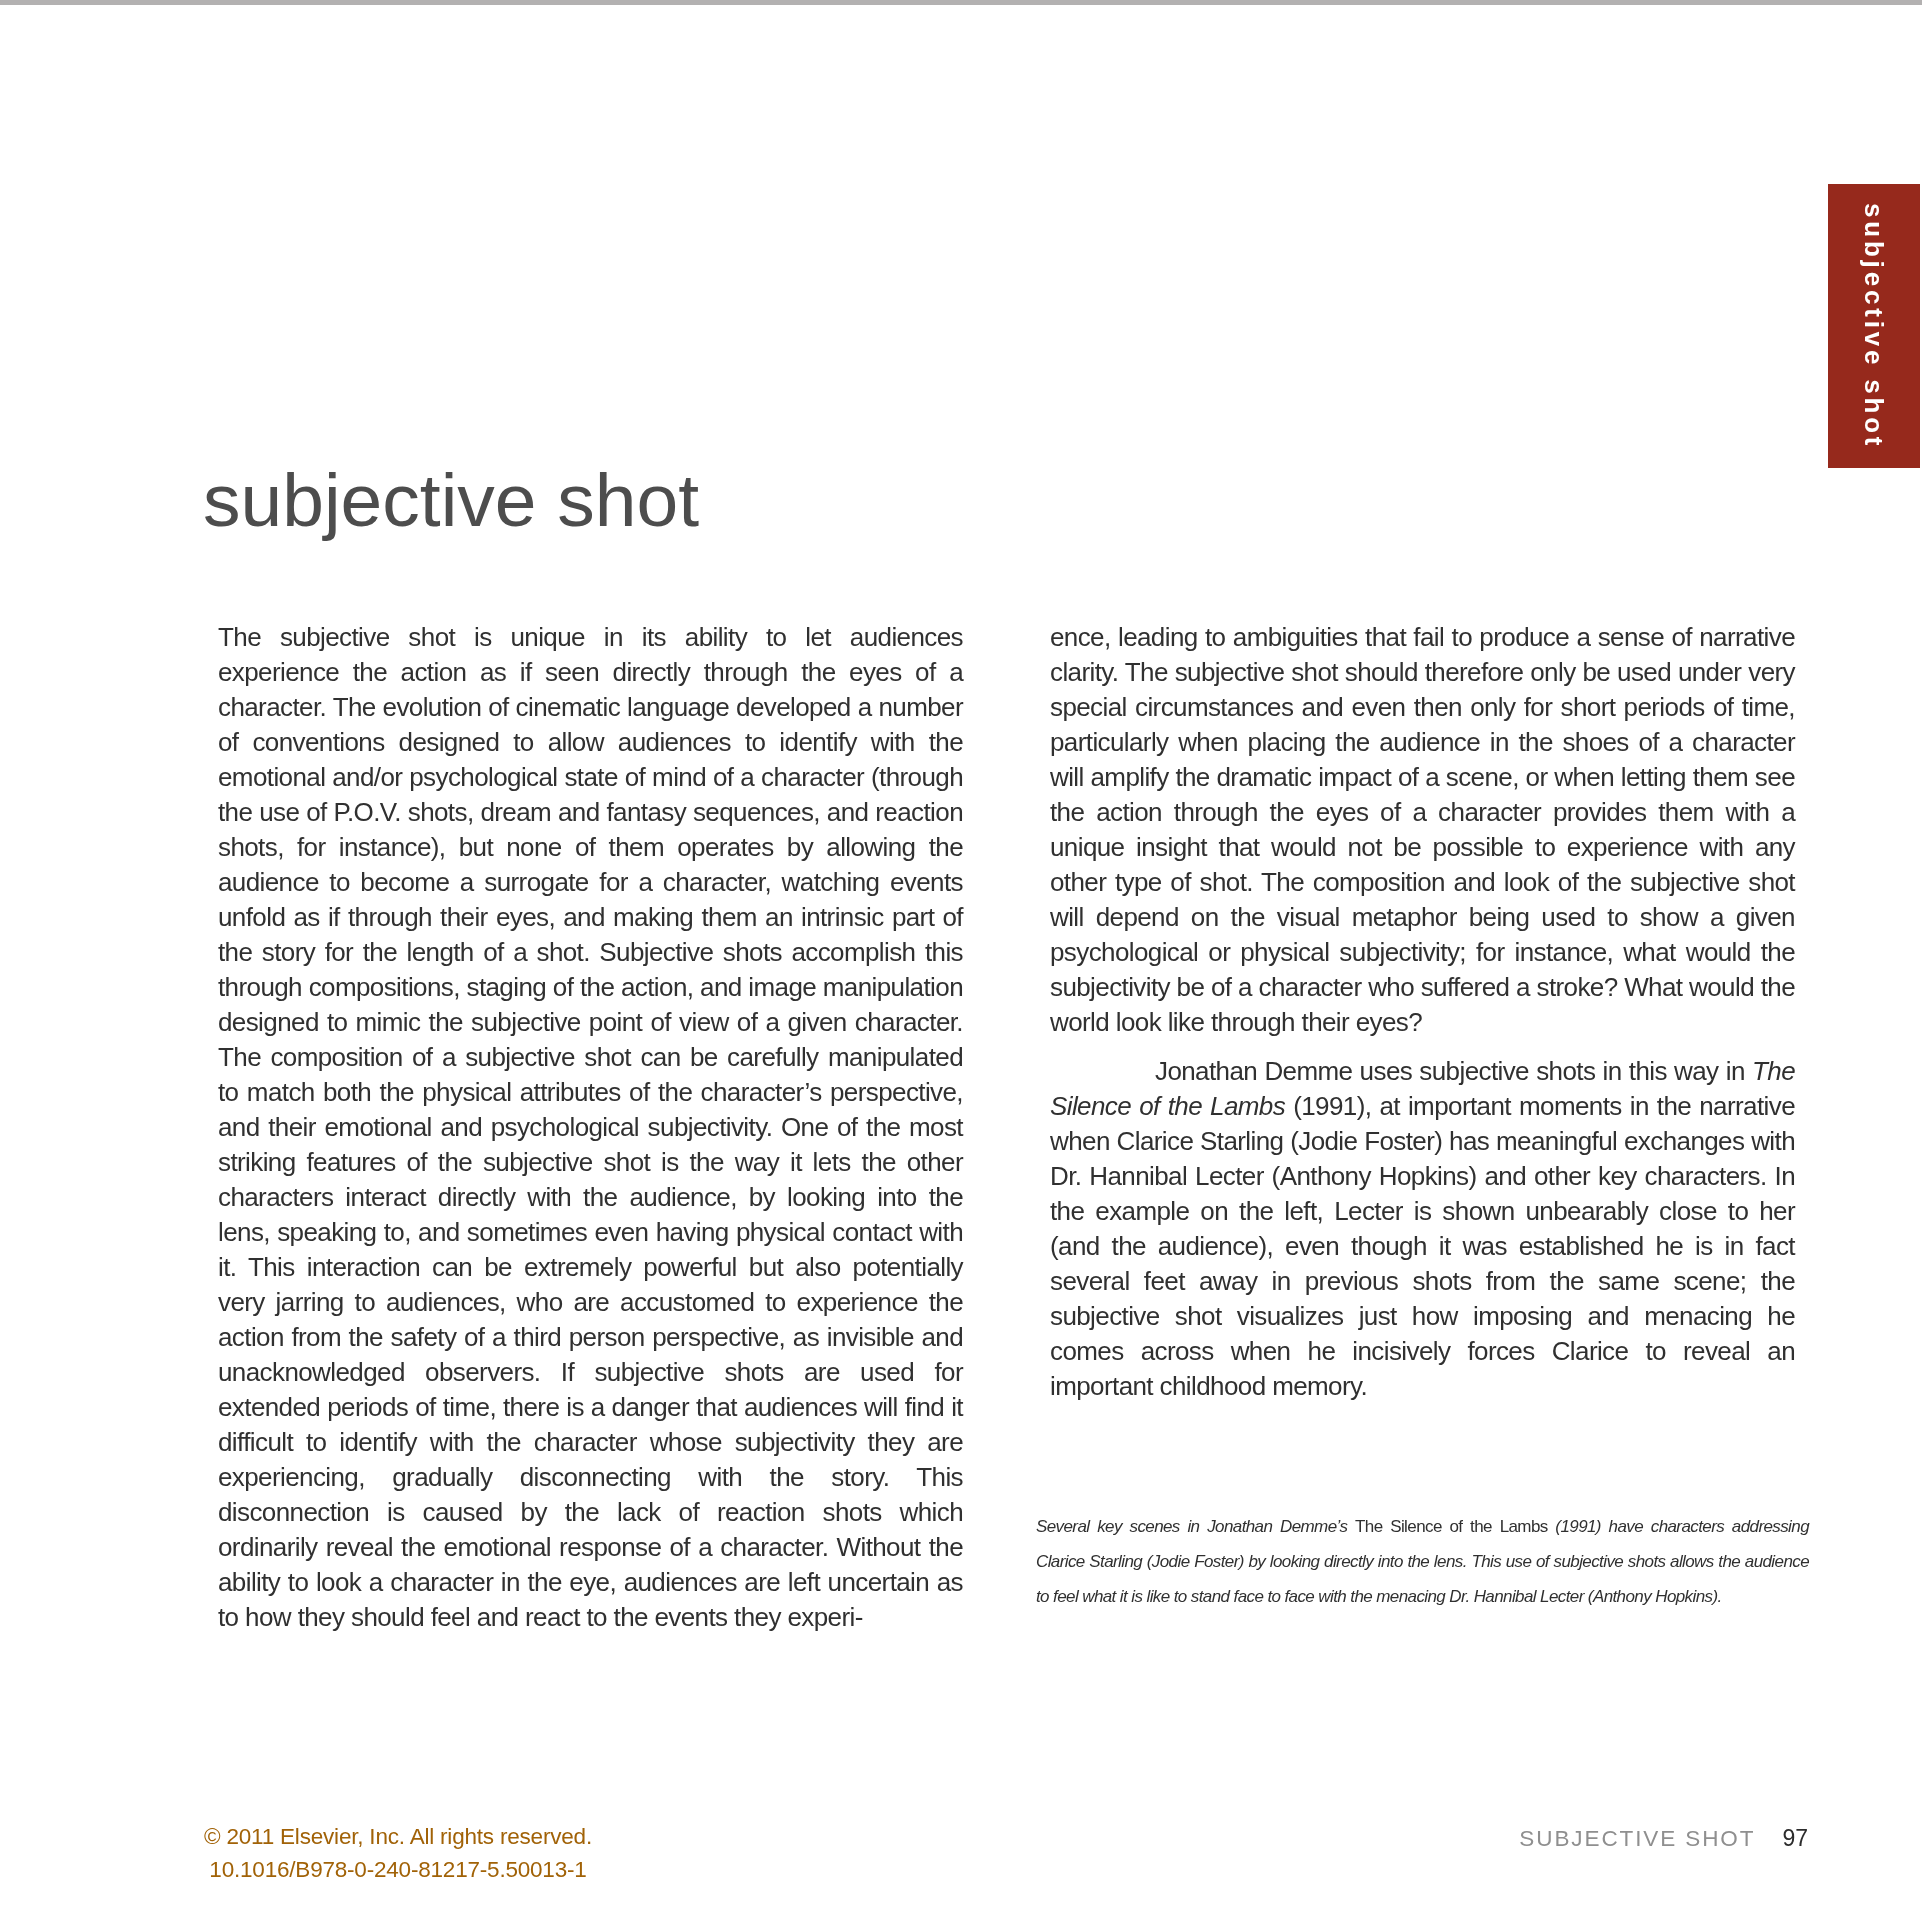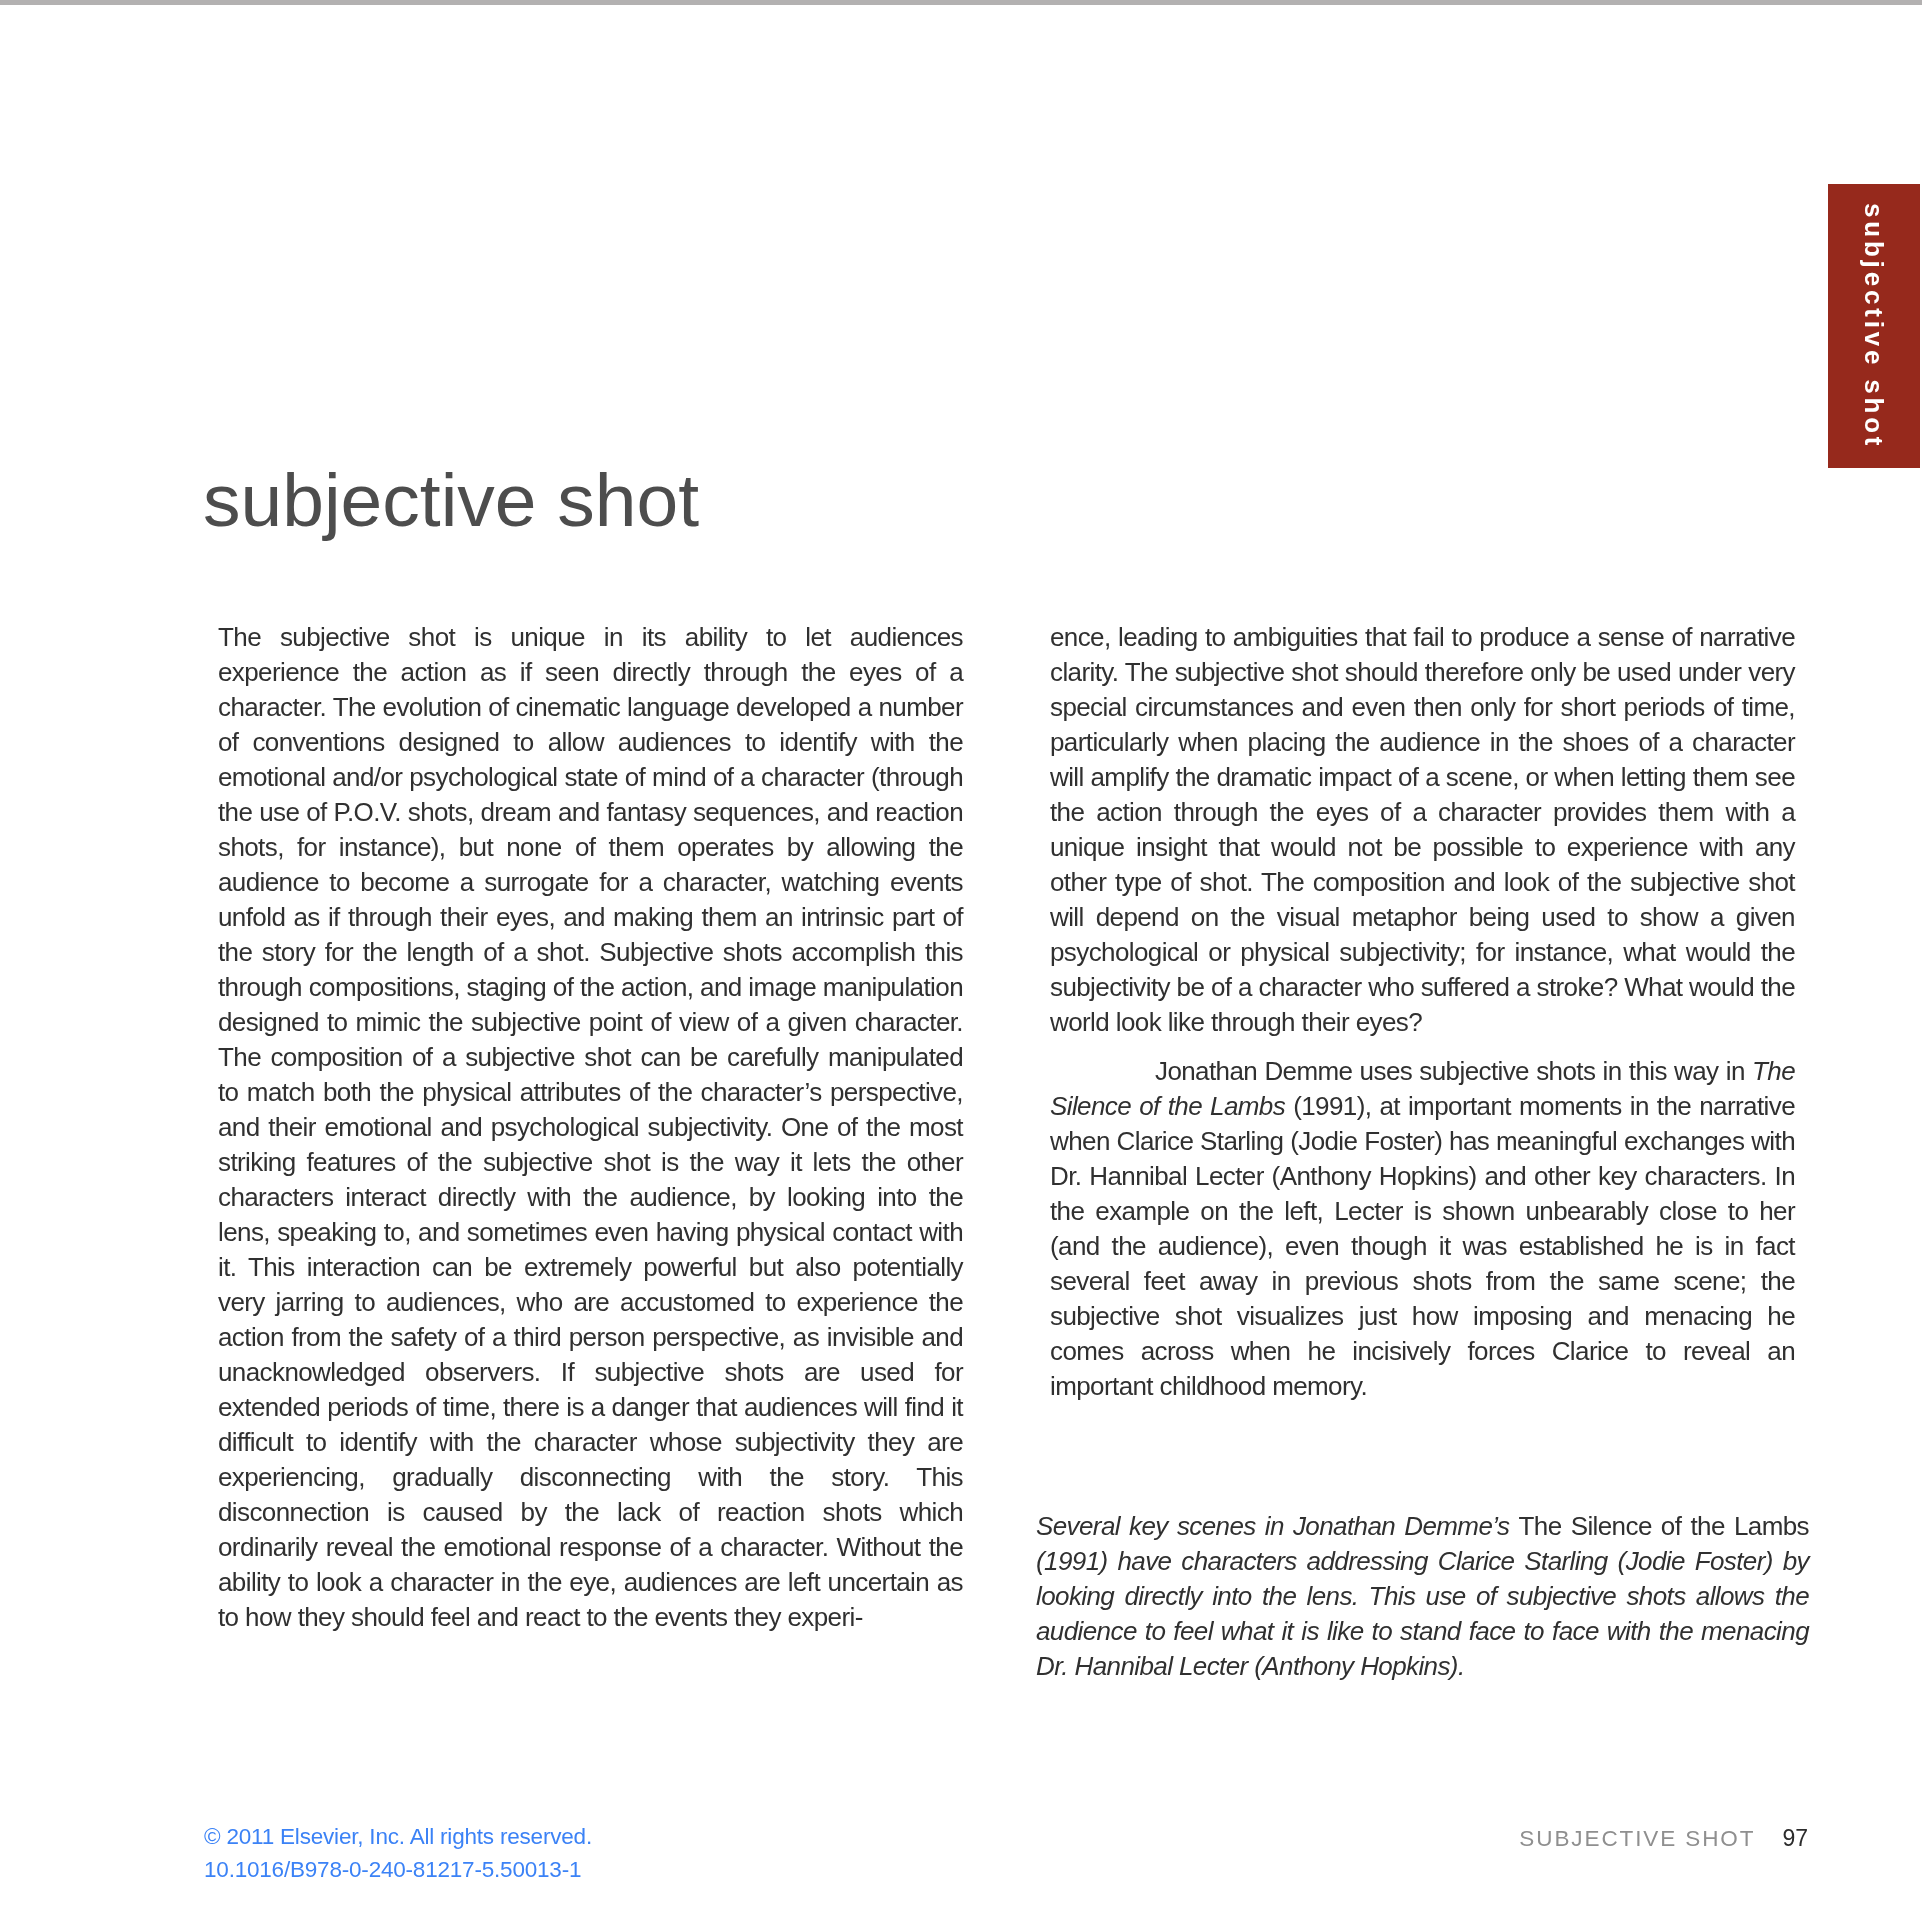--- a/index.html
+++ b/index.html
@@ -76,38 +76,39 @@
     line-height: 35px;
     letter-spacing: -0.6px;
     color: #303030;
     text-align: justify;
   }
   .body-para.indent {
     text-indent: 105px;
   }
   .caption {
     margin: 105px 0 16px 0;
-    font-size: 26px;
+    font-size: 17px;
     line-height: 35px;
     letter-spacing: -0.6px;
     color: #303030;
     text-align: justify;
   }
   .it { font-style: italic; }
   .rm { font-style: normal; }
 
   
   .footer-left {
     position: absolute;
     left: 204px;
     top: 1820px;
     font-size: 22.5px;
     line-height: 33px;
     letter-spacing: -0.2px;
-    color: #3b82f6;
+    color: #a16207;
+    text-align: center;
   }
   .footer-left div { margin: 0; }
   .footer-right {
     position: absolute;
     right: 114px;
     top: 1825px;
     display: flex;
     align-items: baseline;
     gap: 27px;
   }

